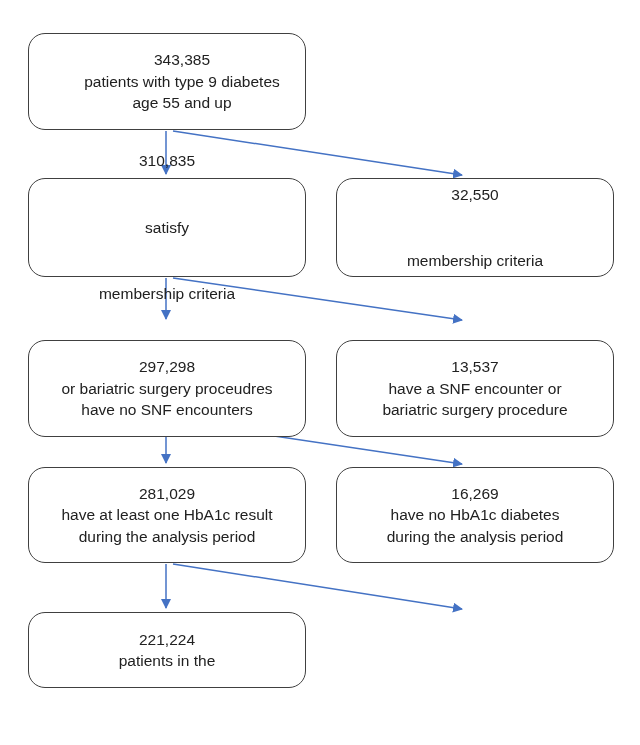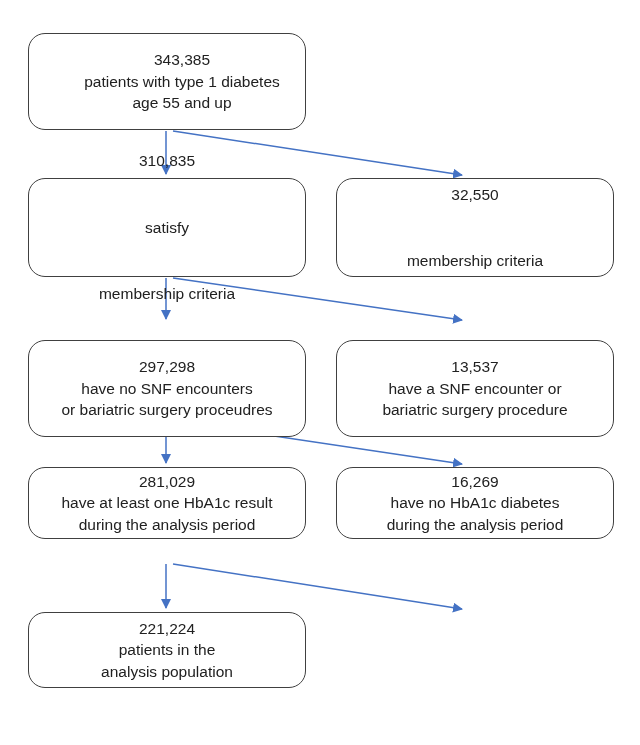--- a/index.html
+++ b/index.html
@@ -43,21 +43,21 @@
     color: var(--text);
     font-size: 15.5px;
     line-height: 21.5px;
     padding: 4px 10px;
   }
   .col-left  { left: 28px; }
   .col-right { left: 336px; }
   .row-1 { top: 33px;  height: 97px; padding-left: 40px; }
   .row-2 { top: 178px; height: 99px; gap: 45px; }
   .row-3 { top: 323px; height: 97px; margin-top: 17px; }
-  .row-4 { top: 467px; height: 72px; }
+  .row-4 { top: 467px; height: 96px; }
   .row-5 { top: 612px; height: 76px; }
 </style>
 </head>
 <body>
 
 <div class="canvas">
 
   <svg class="arrow-layer" viewBox="0 0 640 745" width="640" height="745">
     <defs>
       <marker id="ah" markerUnits="userSpaceOnUse" markerWidth="14" markerHeight="12" refX="9" refY="5" orient="auto">
@@ -69,39 +69,39 @@
     <line class="arrow-line" x1="166" y1="278" x2="166" y2="319" marker-end="url(#ah)"></line>
     <line class="arrow-line" x1="173" y1="278" x2="462" y2="320" marker-end="url(#ah)"></line>
     <line class="arrow-line" x1="166" y1="421" x2="166" y2="463" marker-end="url(#ah)"></line>
     <line class="arrow-line" x1="173" y1="421" x2="462" y2="464" marker-end="url(#ah)"></line>
     <line class="arrow-line" x1="166" y1="564" x2="166" y2="608" marker-end="url(#ah)"></line>
     <line class="arrow-line" x1="173" y1="564" x2="462" y2="609" marker-end="url(#ah)"></line>
   </svg>
 
   <div class="node col-left row-1">
     <div>343,385</div>
-    <div>patients with type 1 diabetes</div>
+    <div>patients with type 9 diabetes</div>
     <div>age 55 and up</div>
   </div>
 
   <div class="node col-left row-2">
     <div>310,835</div>
     <div>satisfy</div>
     <div>membership criteria</div>
   </div>
 
   <div class="node col-right row-2">
     <div>32,550</div>
     <div>membership criteria</div>
   </div>
 
   <div class="node col-left row-3">
     <div>297,298</div>
+    <div>or bariatric surgery proceudres</div>
     <div>have no SNF encounters</div>
-    <div>or bariatric surgery proceudres</div>
   </div>
 
   <div class="node col-right row-3">
     <div>13,537</div>
     <div>have a SNF encounter or</div>
     <div>bariatric surgery procedure</div>
   </div>
 
   <div class="node col-left row-4">
     <div>281,029</div>
@@ -111,17 +111,16 @@
 
   <div class="node col-right row-4">
     <div>16,269</div>
     <div>have no HbA1c diabetes</div>
     <div>during the analysis period</div>
   </div>
 
   <div class="node col-left row-5">
     <div>221,224</div>
     <div>patients in the</div>
-    <div>analysis population</div>
   </div>
 
 
 </div>
 
 </body></html>

